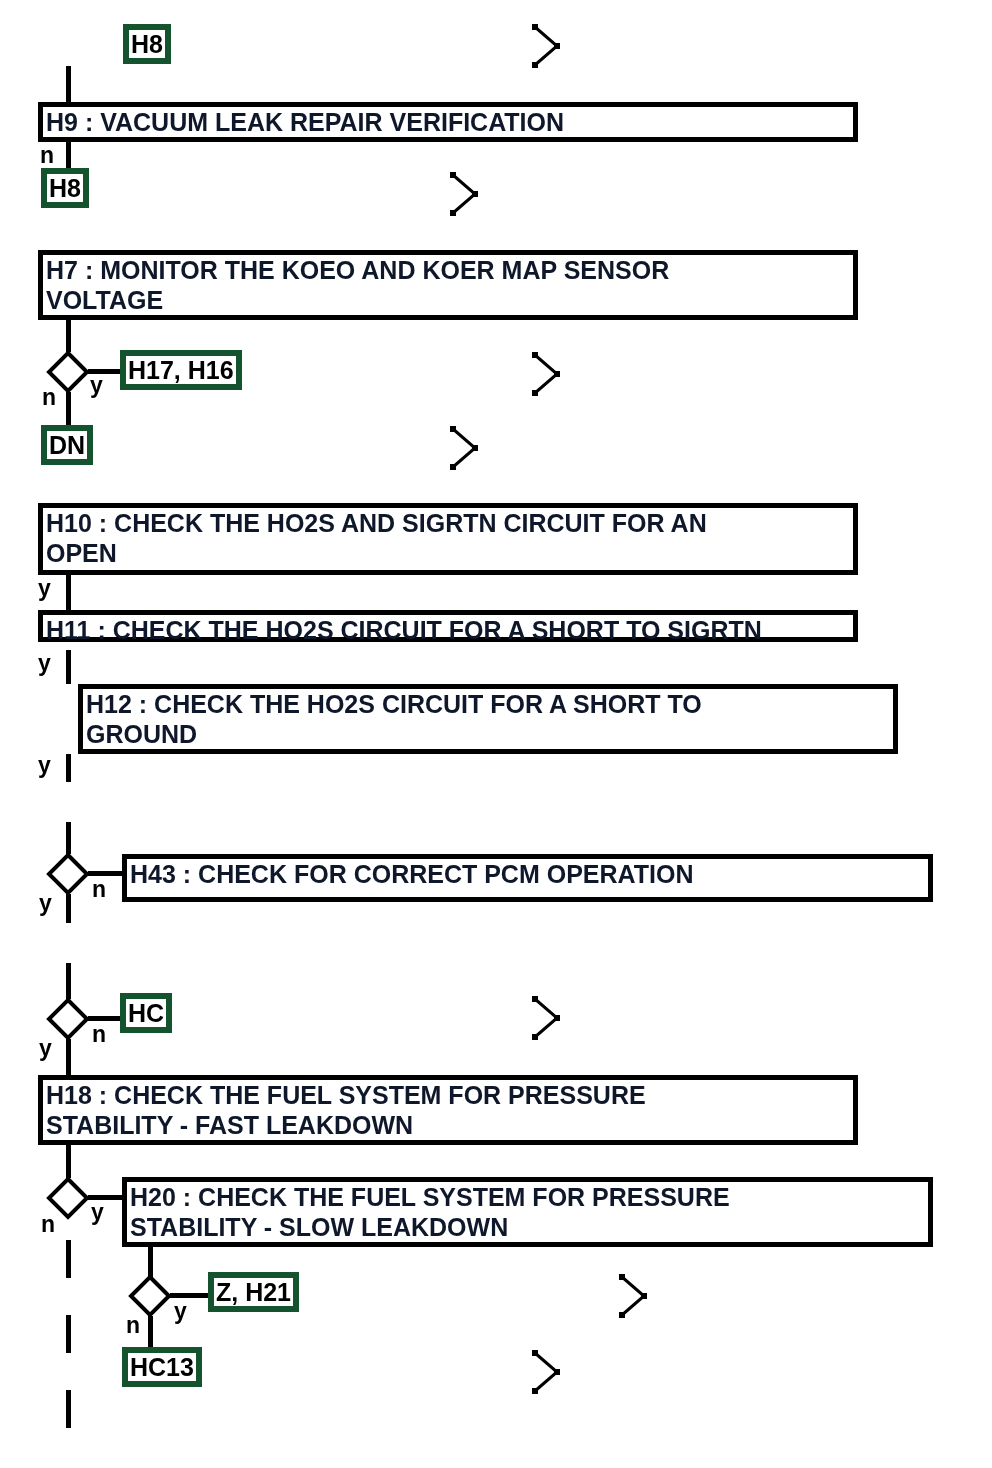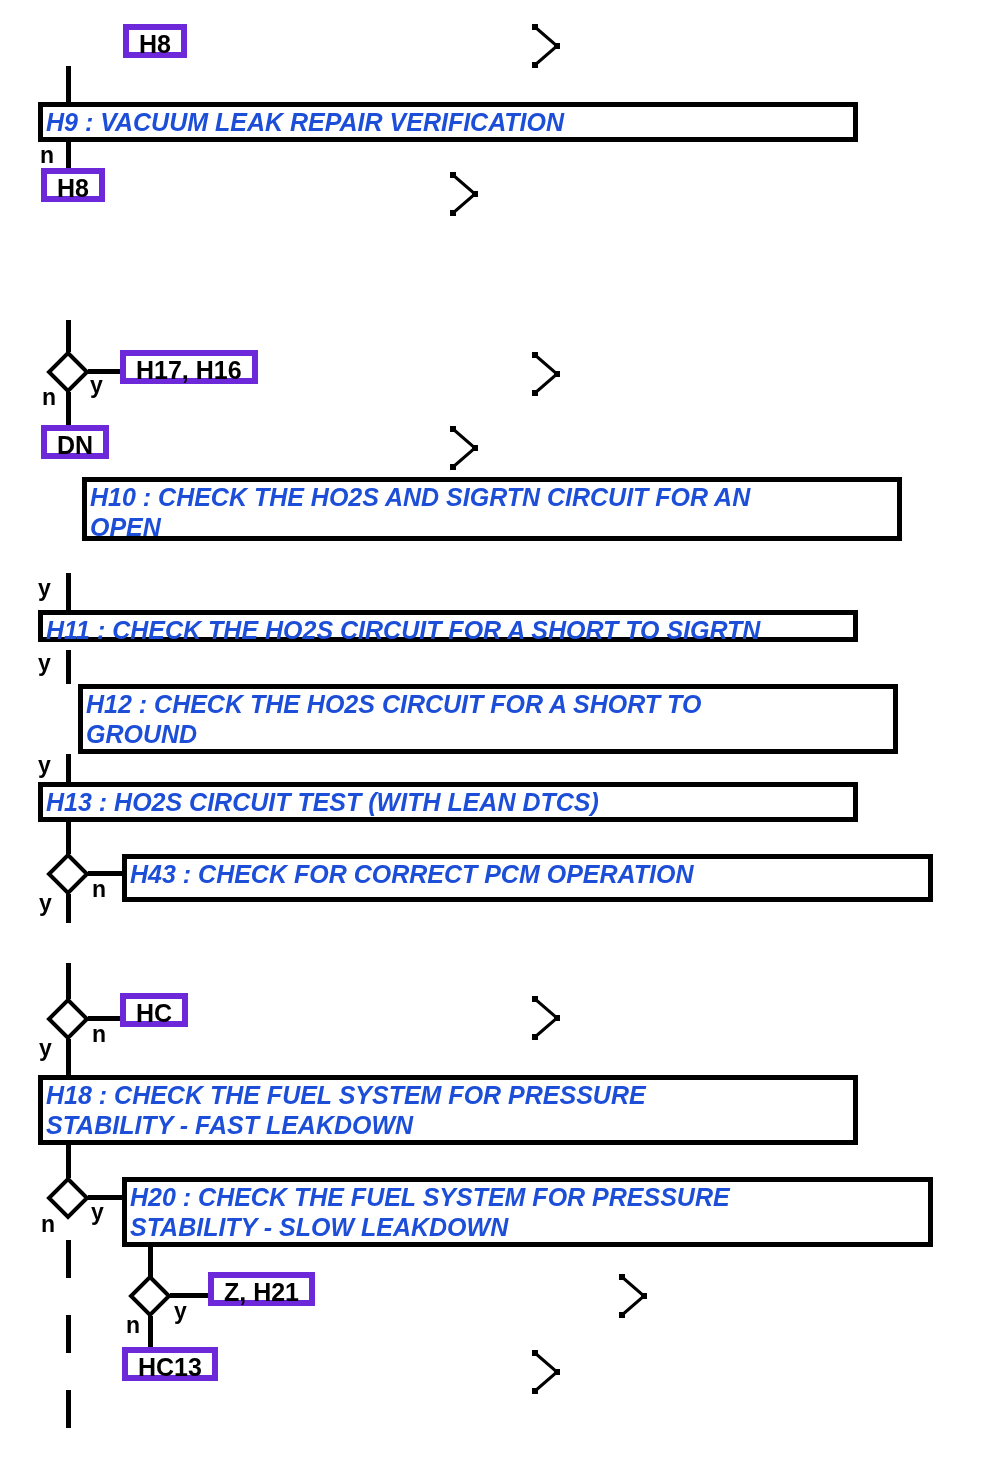--- a/index.html
+++ b/index.html
@@ -13,43 +13,42 @@
   }
 
   
   .step-box {
     position: absolute;
     left: 38px;
     width: 820px;
     box-sizing: border-box;
     border: 5px solid #000;
     background: #fff;
-    color: #1d4ed8;
+    color: #0f172a;
     font-weight: bold;
     font-size: 25px;
     line-height: 30px;
     padding: 0 2px 0 3px;
     white-space: pre-line;
     letter-spacing: 0px;
-    font-style: italic;
   }
   .step-box.right { left: 122px; width: 811px; }
 
   
   .mini-box {
     position: absolute;
     box-sizing: border-box;
-    border: 6px solid #6d28d9;
+    border: 6px solid #14532d;
     background: #fff;
     color: #000;
     font-weight: bold;
     font-size: 25px;
     line-height: 28px;
-    height: 34px;
-    padding: 0 10px;
+    height: 40px;
+    padding: 0 2px;
     white-space: nowrap;
   }
 
   .vline { position: absolute; width: 5px; background: #000; }
   .hline { position: absolute; height: 5px; background: #000; }
 
   .branch-label {
     position: absolute;
     font-weight: bold;
     font-size: 23px;
@@ -79,20 +78,22 @@
   <div class="branch-label" style="left:40px; top:144px;">n</div>
   <div class="vline" style="left:66px; top:142px; height:26px;"></div>
   <div class="mini-box" style="left:41px; top:168px;">H8</div>
   <svg class="chev" style="left:449px; top:171px;" viewBox="0 0 30 46">
     <polyline points="4,4 26,23 4,42" fill="none" stroke="#000" stroke-width="3"></polyline>
     <rect x="1" y="1" width="6" height="6" fill="#000"></rect>
     <rect x="23" y="20" width="6" height="6" fill="#000"></rect>
     <rect x="1" y="39" width="6" height="6" fill="#000"></rect>
   </svg>
 
+  <div class="step-box" style="top:250px; height:70px;">H7 : MONITOR THE KOEO AND KOER MAP SENSOR
+VOLTAGE</div>
   <div class="vline" style="left:66px; top:320px; height:32px;"></div>
 
   <svg class="diamond" style="left:46px; top:350px;" viewBox="0 0 44 44">
     <polygon points="22,3 41,22 22,41 3,22" fill="#fff" stroke="#000" stroke-width="4"></polygon>
   </svg>
   <div class="hline" style="left:88px; top:369px; width:34px;"></div>
   <div class="branch-label" style="left:90px; top:374px;">y</div>
   <div class="mini-box" style="left:120px; top:350px;">H17, H16</div>
   <div class="branch-label" style="left:42px; top:386px;">n</div>
   <svg class="chev" style="left:531px; top:351px;" viewBox="0 0 30 46">
@@ -104,35 +105,34 @@
 
   <div class="vline" style="left:66px; top:392px; height:33px;"></div>
   <div class="mini-box" style="left:41px; top:425px;">DN</div>
   <svg class="chev" style="left:449px; top:425px;" viewBox="0 0 30 46">
     <polyline points="4,4 26,23 4,42" fill="none" stroke="#000" stroke-width="3"></polyline>
     <rect x="1" y="1" width="6" height="6" fill="#000"></rect>
     <rect x="23" y="20" width="6" height="6" fill="#000"></rect>
     <rect x="1" y="39" width="6" height="6" fill="#000"></rect>
   </svg>
 
-  <div class="step-box" style="top:477px; height:64px;margin-left:44px;">H10 : CHECK THE HO2S AND SIGRTN CIRCUIT FOR AN
+  <div class="step-box" style="top:503px; height:72px;">H10 : CHECK THE HO2S AND SIGRTN CIRCUIT FOR AN
 OPEN</div>
   <div class="branch-label" style="left:38px; top:577px;">y</div>
   <div class="vline" style="left:66px; top:573px; height:37px;"></div>
 
   <div class="step-box" style="top:610px; height:32px;">H11 : CHECK THE HO2S CIRCUIT FOR A SHORT TO SIGRTN</div>
   <div class="branch-label" style="left:38px; top:652px;">y</div>
   <div class="vline" style="left:66px; top:650px; height:34px;"></div>
 
   <div class="step-box" style="top:684px; height:70px;margin-left:40px;">H12 : CHECK THE HO2S CIRCUIT FOR A SHORT TO
 GROUND</div>
   <div class="branch-label" style="left:38px; top:754px;">y</div>
   <div class="vline" style="left:66px; top:754px; height:28px;"></div>
 
-  <div class="step-box" style="top:782px; height:40px;">H13 : HO2S CIRCUIT TEST (WITH LEAN DTCS)</div>
   <div class="vline" style="left:66px; top:822px; height:32px;"></div>
 
   <svg class="diamond" style="left:46px; top:852px;" viewBox="0 0 44 44">
     <polygon points="22,3 41,22 22,41 3,22" fill="#fff" stroke="#000" stroke-width="4"></polygon>
   </svg>
   <div class="hline" style="left:88px; top:871px; width:34px;"></div>
   <div class="branch-label" style="left:92px; top:878px;">n</div>
   <div class="step-box right" style="top:854px; height:48px;">H43 : CHECK FOR CORRECT PCM OPERATION</div>
   <div class="branch-label" style="left:39px; top:892px;">y</div>
   <div class="vline" style="left:66px; top:894px; height:29px;"></div>

